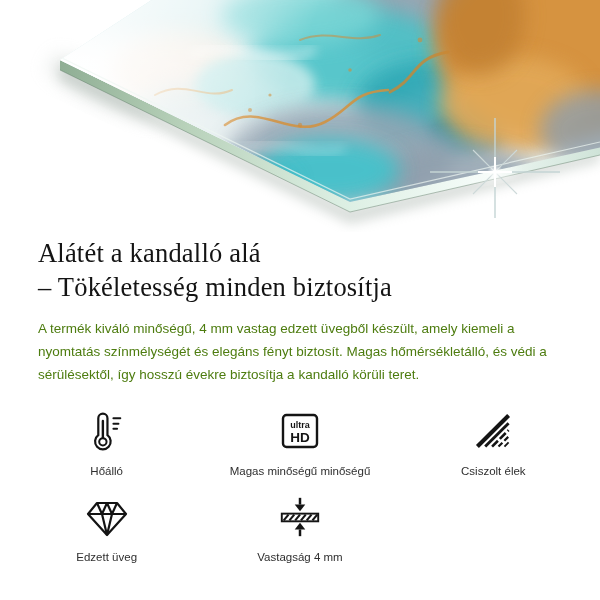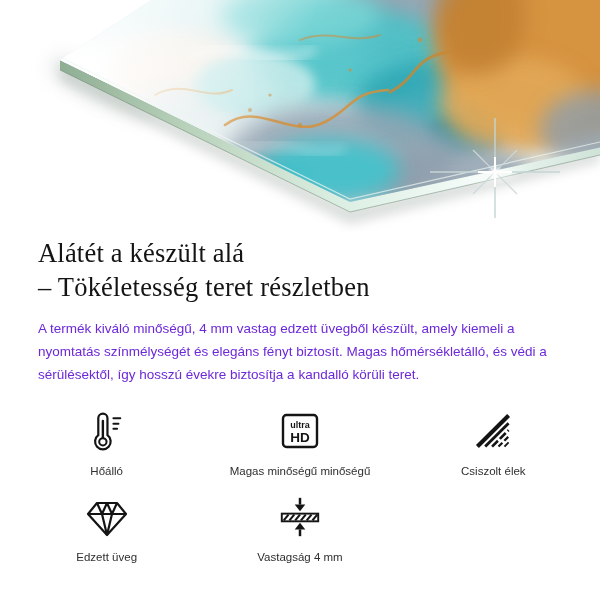--- a/index.html
+++ b/index.html
@@ -9,21 +9,21 @@
   }
   .hero{width:600px;height:232px;position:relative;}
   .hero svg{display:block;}
   .content-text{padding:0 38px;}
   h1{
     font-family:"Liberation Serif","DejaVu Serif",serif;
     font-weight:400;font-size:26.5px;line-height:34px;
     color:#141414;margin:4px 0 0 0;letter-spacing:.2px;
   }
   .desc{
-    font-size:13.5px;line-height:23px;color:#6d28d9;
+    font-size:13.5px;line-height:23px;color:#4d7c0f;
     max-width:532px;margin:13px 0 0 0;
   }
   .features{
     margin:21px 10px 0 10px;
     display:grid;grid-template-columns:repeat(3,1fr);
     row-gap:16px;
   }
   .feature{display:flex;flex-direction:column;align-items:center;}
   .feature .ic{height:48px;display:flex;align-items:center;justify-content:center;color:#a21caf;}
   .feature .lbl{margin-top:10px;font-size:11.5px;color:#2f2f2f;}
@@ -125,22 +125,22 @@
         <line x1="478" y1="172" x2="512" y2="172" stroke="#ffffff" stroke-width="2"></line>
         <line x1="495" y1="157" x2="495" y2="187" stroke="#ffffff" stroke-width="2"></line>
         <circle cx="495" cy="172" r="8" fill="url(#glowGrad)"></circle>
         <circle cx="495" cy="172" r="2.2" fill="#ffffff"></circle>
       </g>
     </svg>
   </div>
 
   <div class="content-text">
     <h1>
-      <span>Alátét a készült alá</span><br>
-      <span>– Tökéletesség teret részletben</span>
+      <span>Alátét a kandalló alá</span><br>
+      <span>– Tökéletesség minden biztosítja</span>
     </h1>
     <p class="desc">A termék kiváló minőségű, 4 mm vastag edzett üvegből készült, amely kiemeli a nyomtatás színmélységét és elegáns fényt biztosít. Magas hőmérsékletálló, és védi a sérülésektől, így hosszú évekre biztosítja a kandalló körüli teret.</p>
   </div>
 
   <div class="features">
 
     <div class="feature">
       <span class="ic">
         <svg width="44" height="46" viewBox="0 0 48 48" fill="none" stroke-width="2.4" stroke-linecap="round">
           <path d="M14.5 10 a5 5 0 0 1 10 0 v18.6 a8.5 8.5 0 1 1 -10 0 Z"></path>

